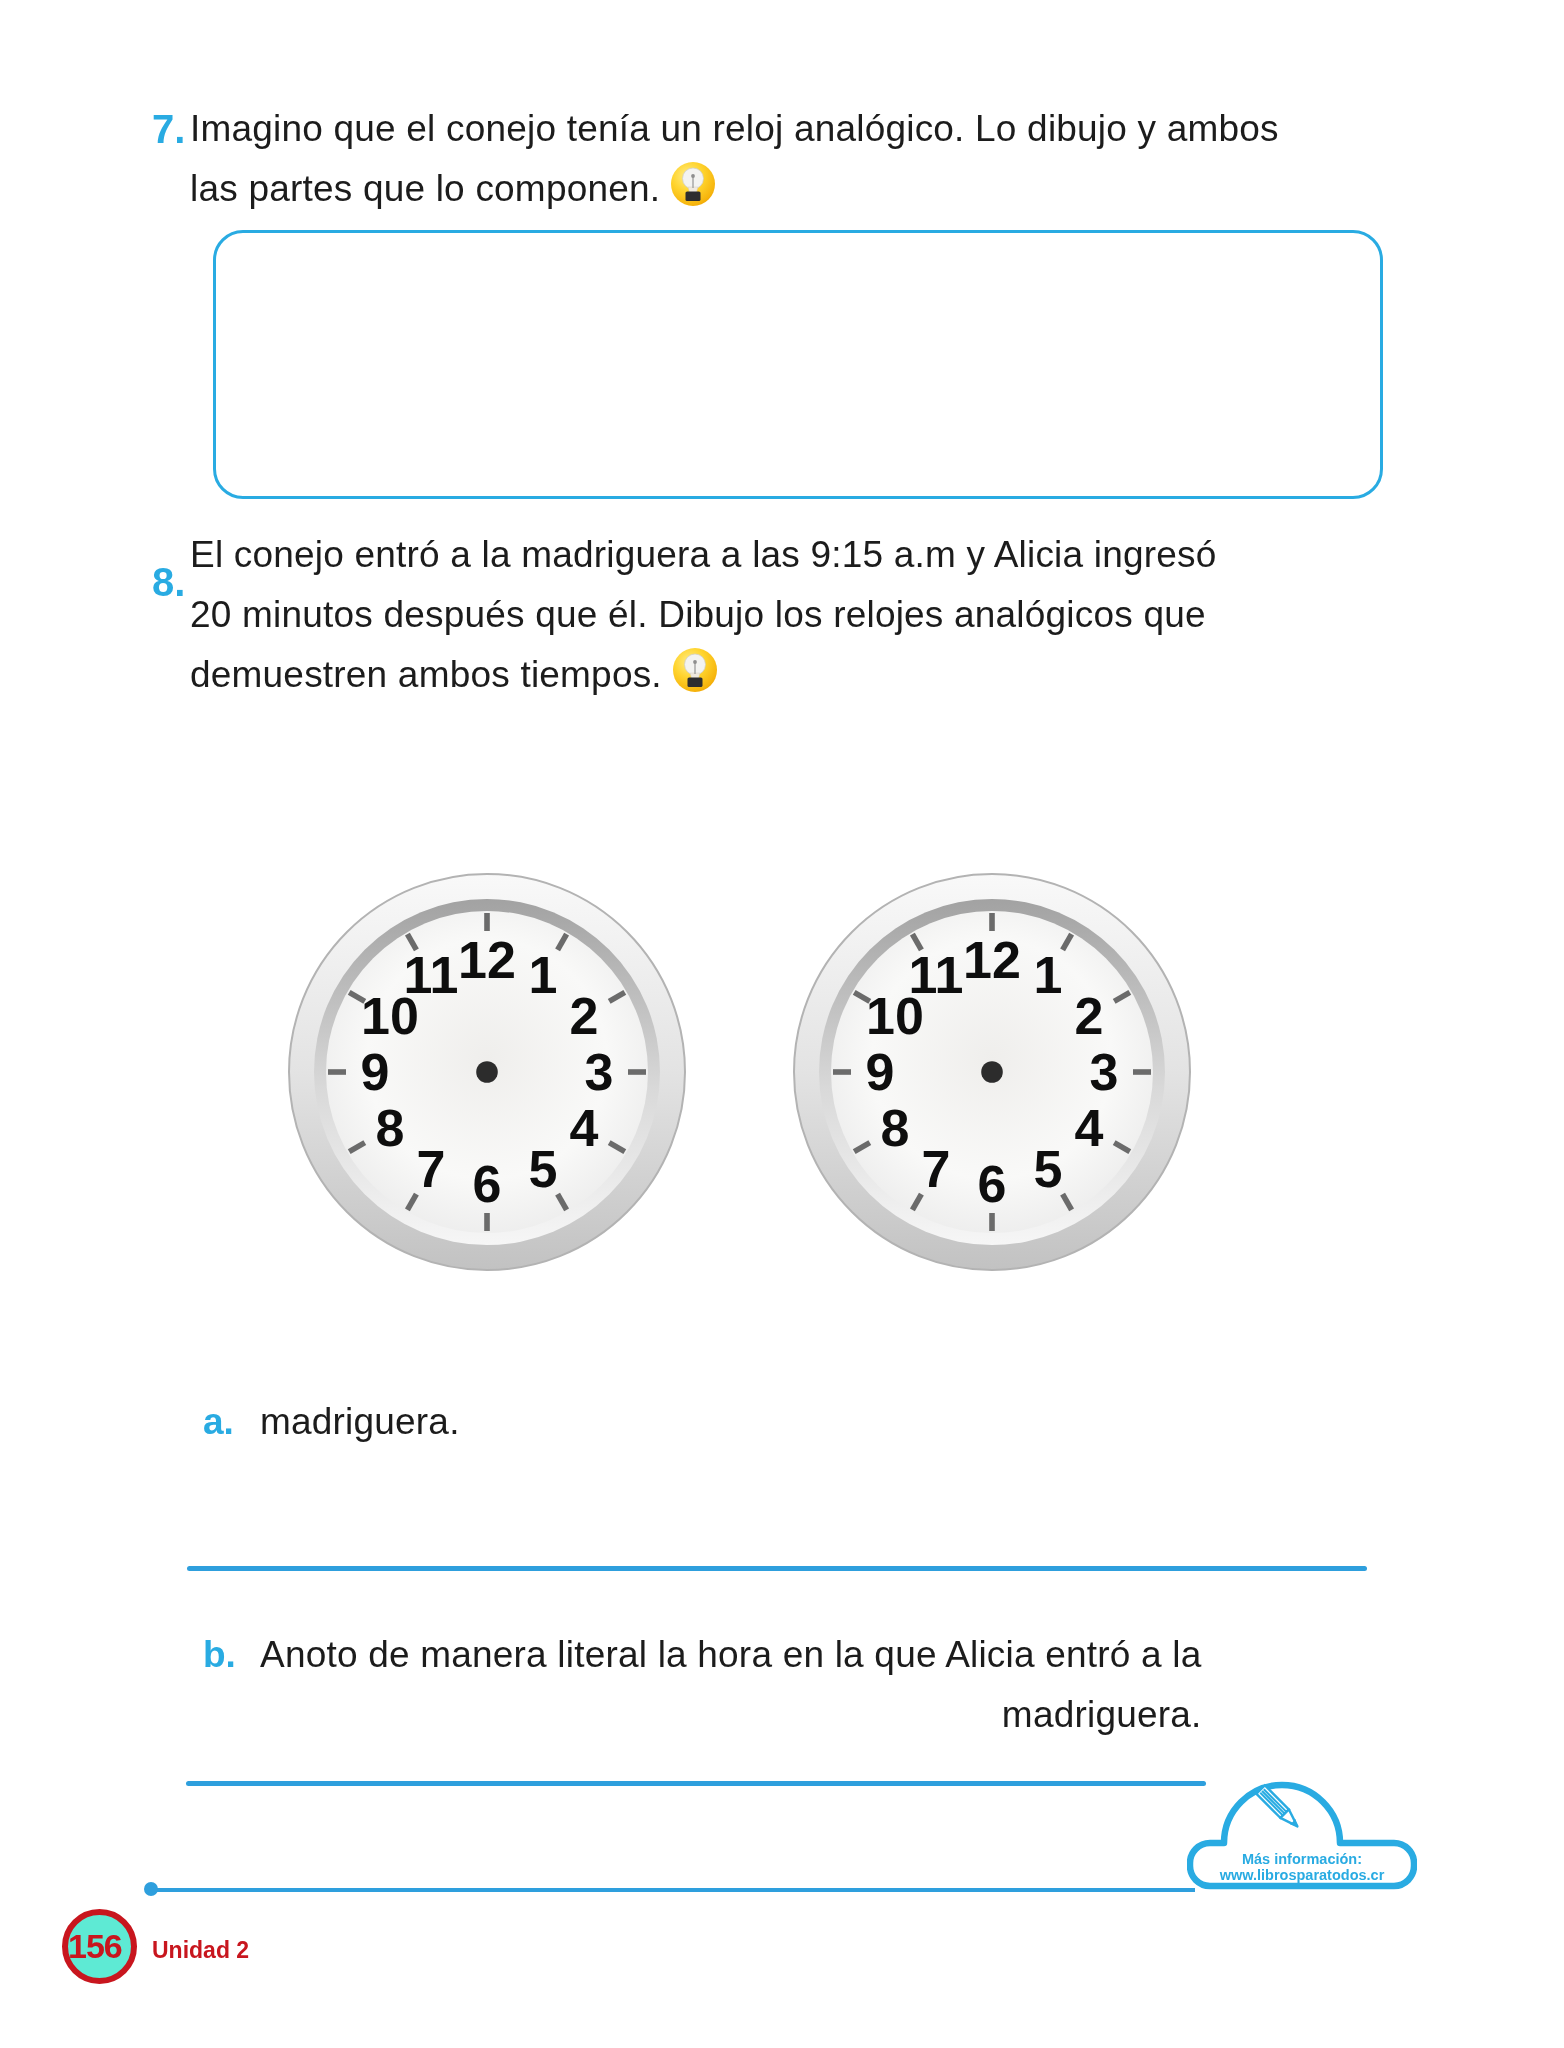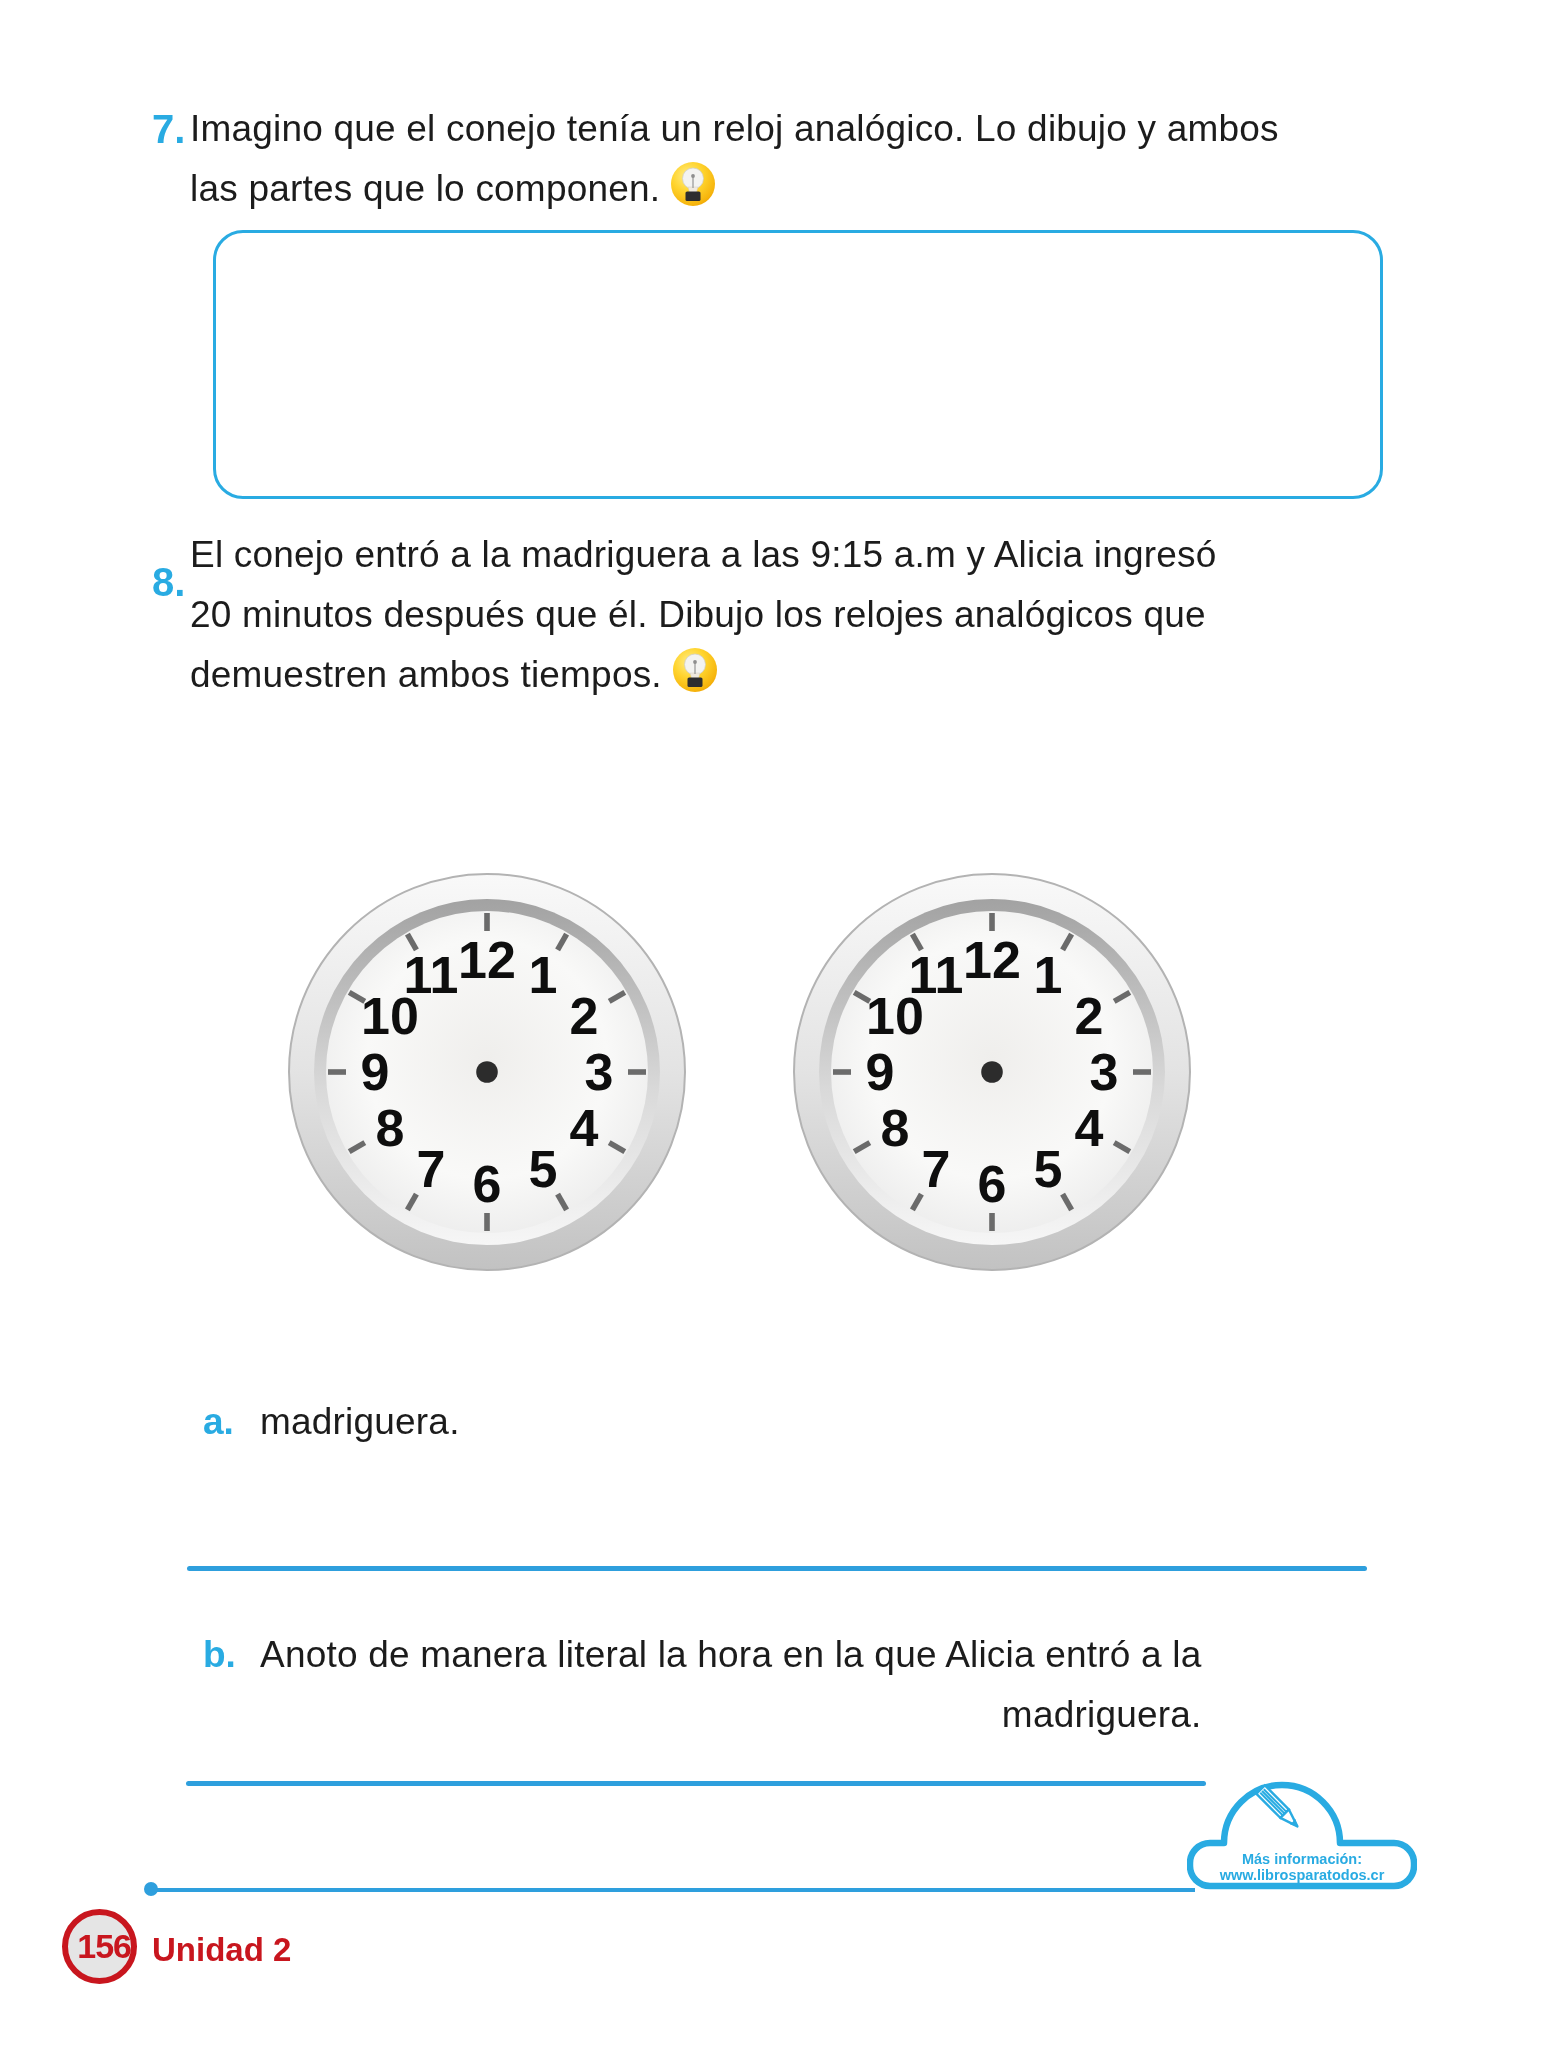--- a/index.html
+++ b/index.html
@@ -73,32 +73,32 @@
     width:14px;height:14px;
     border-radius:50%;
     background:#2e9fdd;
   }
   .page-badge{
     left:62px;top:1909px;
     width:75px;height:75px;
     border:6px solid #c8161e;
     border-radius:50%;
     box-sizing:border-box;
-    display:flex;align-items:center;justify-content:flex-end;
-    background:#e5e5e5;
+    display:flex;align-items:center;justify-content:flex-start;
+    background:#5eead4;
   }
   .page-badge span{
     font-size:34px;
     font-weight:bold;
     color:#c8161e;
     letter-spacing:-1px;
   }
   .unit-label{
     left:152px;top:1931px;
-    font-size:33px;
+    font-size:23px;
     font-weight:bold;
     color:#c8161e;
     line-height:38px;
   }
   .cloud-badge{left:1187px;top:1768px;width:230px;height:124px;}
   .cloud-text{
     font-family:"Liberation Sans", sans-serif;
     font-weight:bold;
     fill:#29abe2;
     text-anchor:middle;

